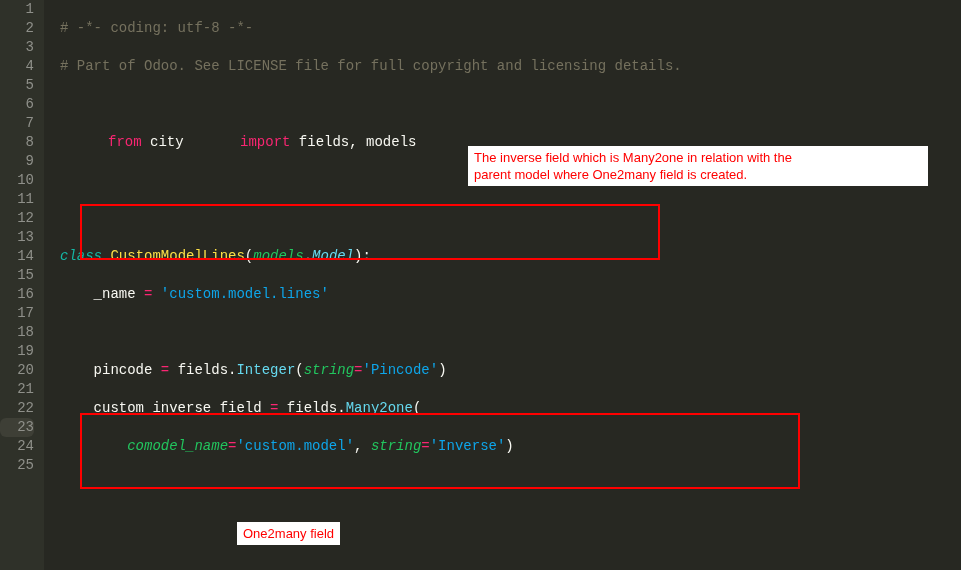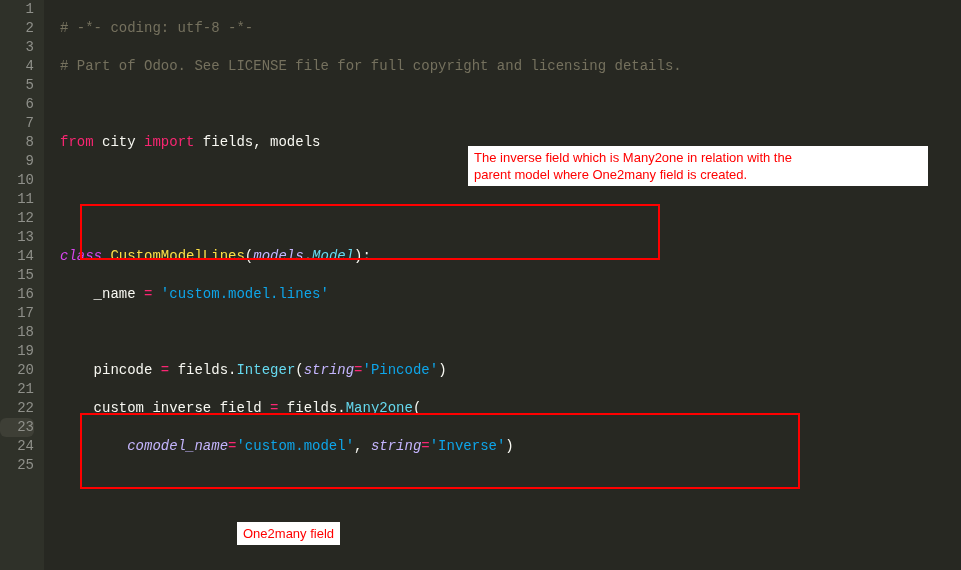--- a/index.html
+++ b/index.html
@@ -31,26 +31,26 @@
   .gutter .ln.active { background: #3e3f36; border-radius: 6px; }
   .code {
     padding-left: 16px;
     color: #f8f8f2;
     white-space: pre;
     position: relative;
   }
   .code .line { height: 19px; }
   
   .cm { color: #75715e; }      
-  .kw { color: #d946ef; font-style: italic; }      
-  .kw-nf { color: #f92672; }   
+  .kw { color: #14b8a6; font-style: italic; }      
+  .kw-nf { color: #f92672; margin-left: 48px; }   
   .cls { color: #fde047; }     
   .mod { color: #66d9ef; font-style: italic; } 
   .fn { color: #66d9ef; }      
-  .arg { color: #c4b5fd; font-style: italic; } 
+  .arg { color: #22c55e; font-style: italic; } 
   .str { color: #0ea5e9; }     
   .op { color: #f92672; }      
   .id { color: #f8f8f2; }      
   .pn { color: #f8f8f2; }      
 
   .redbox {
     position: absolute;
     border: 2px solid #ff0000;
     pointer-events: none;
   }

